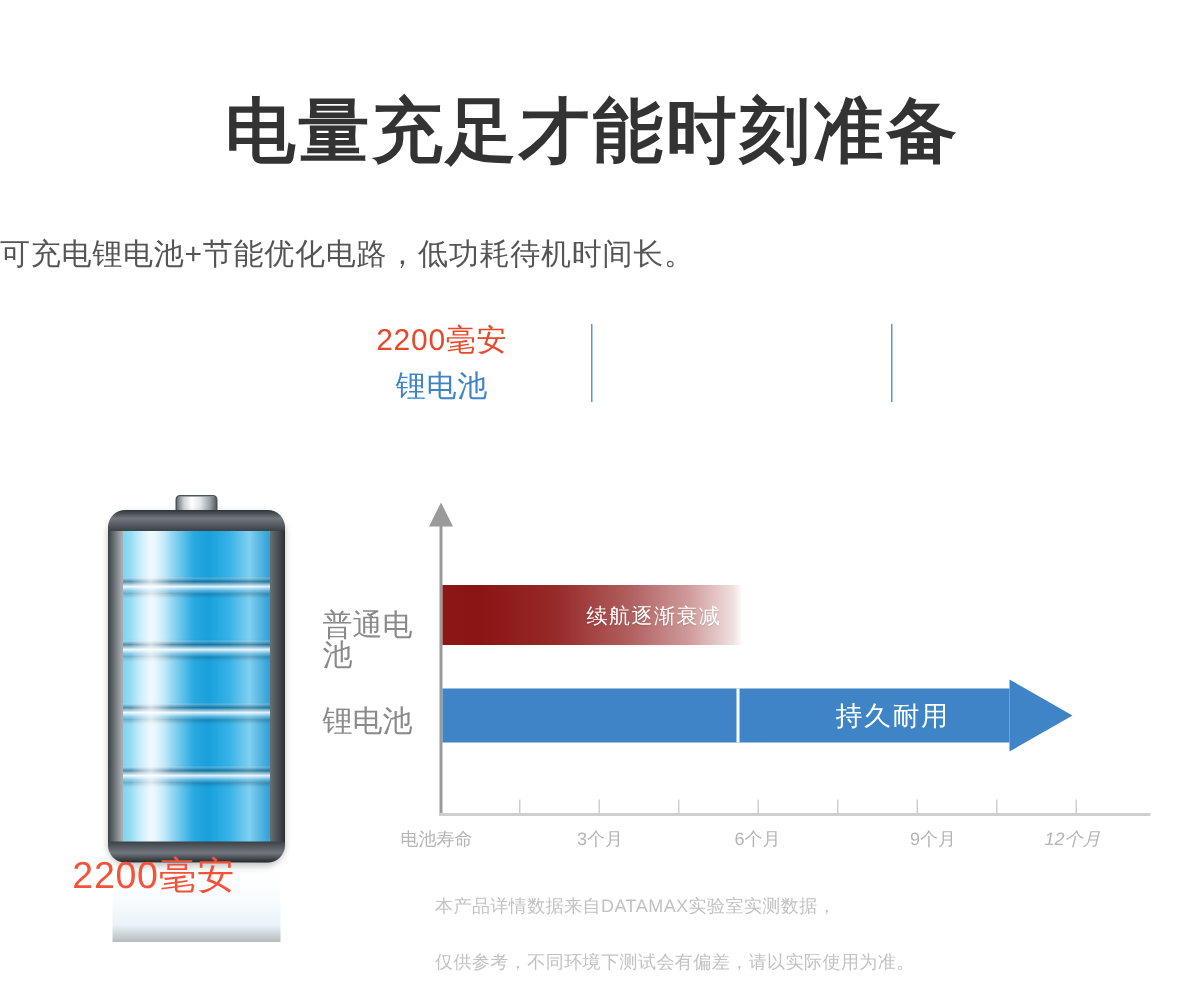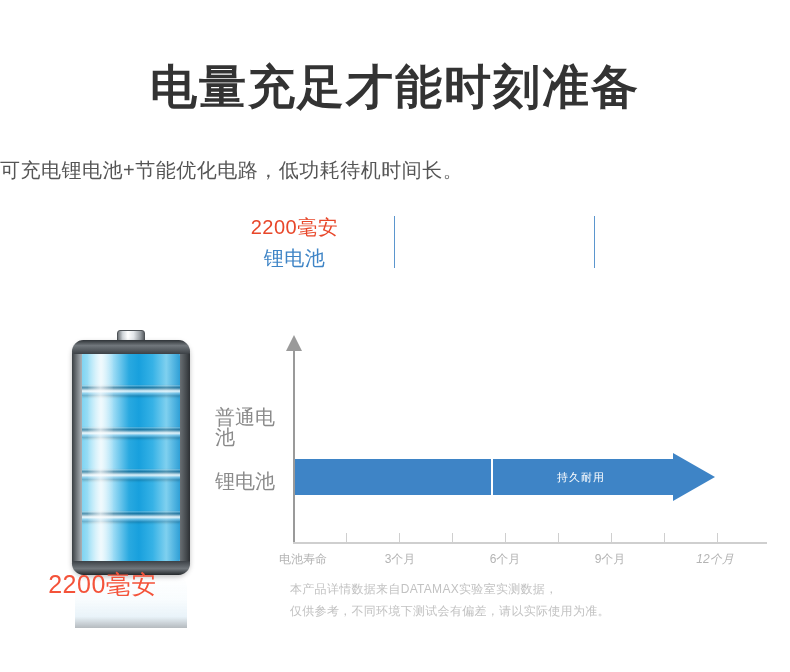--- a/index.html
+++ b/index.html
@@ -191,38 +191,38 @@
     border-top:24px solid transparent;
     border-bottom:24px solid transparent;
     border-left:42px solid #3e84c6;
   }
   .bar-blue .split{
     position:absolute;left:196px;top:6px;width:2px;height:36px;
     background:#ffffff;
   }
   .bar-blue .txt{
     position:absolute;left:262px;top:6px;height:36px;line-height:36px;
-    font-size:11px;color:#ffffff;letter-spacing:1px;
+    font-size:18px;color:#ffffff;letter-spacing:1px;
   }
 
   .xlab{
     position:absolute;top:215px;
     font-size:12px;line-height:18px;
     color:#b4b4b4;
     text-align:center;
     width:70px;
   }
 
   .note{
     position:absolute;left:290px;top:578px;width:470px;
     font-size:12px;line-height:22px;
     color:#c2c2c2;
     letter-spacing:.3px;
   }
-  .note div{white-space:nowrap;}
+  .note div{white-space:nowrap;margin-top:15px;}
 </style>
 </head>
 <body>
 
 <div class="page">
 
   <div class="title">电量充足才能时刻准备</div>
   <div class="subtitle">可充电锂电池+节能优化电路，低功耗待机时间长。</div>
 
   <div class="stats">
@@ -265,32 +265,35 @@
     <div class="tick" style="left:237px;"></div>
     <div class="tick" style="left:290px;"></div>
     <div class="tick" style="left:343px;"></div>
     <div class="tick" style="left:396px;"></div>
     <div class="tick" style="left:449px;"></div>
     <div class="tick" style="left:502px;"></div>
 
     <div class="cat-label r1">普通电池</div>
     <div class="cat-label r2">锂电池</div>
 
+    <div class="bar-red">
+      <span class="txt">续航逐渐衰减</span>
+    </div>
 
     <div class="bar-blue">
       <div class="shaft"></div>
       <div class="head"></div>
       <div class="split"></div>
       <span class="txt">持久耐用</span>
     </div>
 
-    <div class="xlab" style="left:53px;">电池寿命</div>
+    <div class="xlab" style="left:41px;">电池寿命</div>
     <div class="xlab" style="left:150px;">3个月</div>
     <div class="xlab" style="left:255px;">6个月</div>
-    <div class="xlab" style="left:360px;">9个月</div>
+    <div class="xlab" style="left:372px;">9个月</div>
     <div class="xlab" style="left:465px;font-style:italic;">12个月</div>
   </div>
 
   <div class="note">
     <div>本产品详情数据来自DATAMAX实验室实测数据，</div>
     <div>仅供参考，不同环境下测试会有偏差，请以实际使用为准。</div>
   </div>
 
 </div>
 

